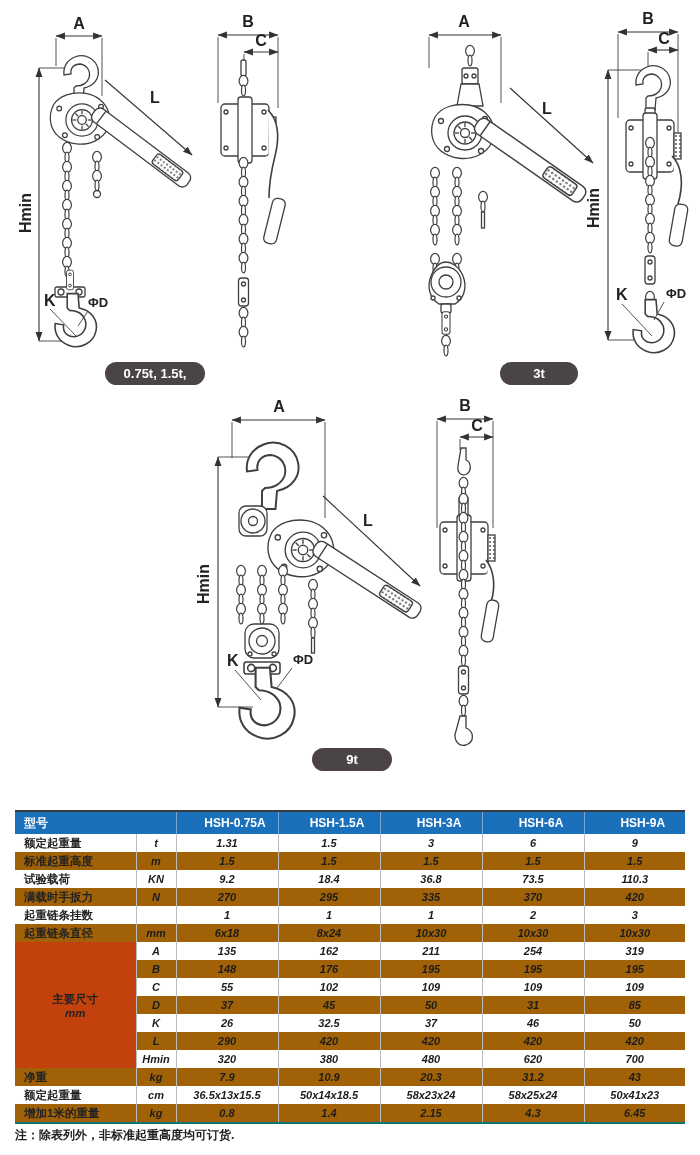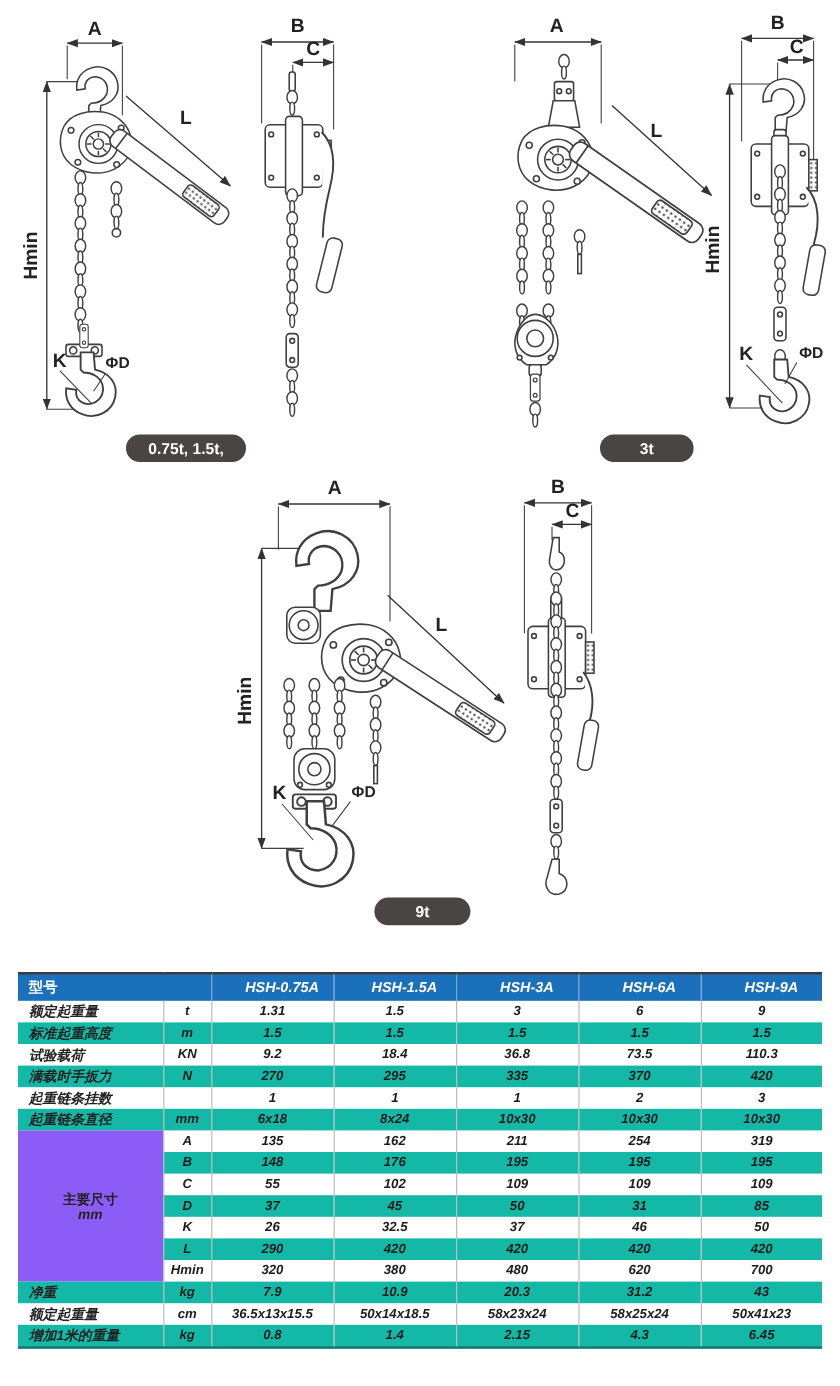--- a/index.html
+++ b/index.html
@@ -13,29 +13,29 @@
   svg text{font-family:"Liberation Sans",sans-serif;font-weight:bold;fill:#222;}
   svg .dimtx{font-size:16px;}
   svg .dimtx-s{font-size:13px;}
   .pill{position:absolute;background:#4a4444;color:#fff;font-weight:bold;font-size:13px;
         height:23px;line-height:23px;border-radius:12px;text-align:center;padding:0 13px;
         box-sizing:border-box;}
   table.spec{position:absolute;left:15px;top:810px;width:670px;border-collapse:collapse;
         table-layout:fixed;}
   table.spec th{background:#1a70ba;color:#fff;font-size:12px;font-weight:bold;height:22px;
         border-top:2px solid #3b3b3b;padding:0;}
-  table.spec th.mdl{font-style:italic;border-left:1px solid #7aa8d2;text-align:center;padding-left:16px;}
+  table.spec th.mdl{border-left:1px solid #7aa8d2;text-align:center;padding-left:16px;}
   table.spec th.lblh{text-align:left;padding-left:9px;}
   table.spec td{height:18px;padding:0;font-size:11px;color:#1c1c1c;vertical-align:middle;}
   table.spec td.lbl{text-align:left;padding-left:9px;font-weight:bold;color:#222;
-        font-size:11.5px;font-style:italic;}
+        font-size:11.5px;}
   table.spec td.unit,table.spec td.val{text-align:center;font-style:italic;font-weight:bold;
         border-left:1px solid #bdbdbd;}
-  table.spec tr.alt td{background:#14b8a6;}
-  table.spec td.merge{background:#8b5cf6;text-align:center;font-weight:bold;font-size:11.5px;
+  table.spec tr.alt td{background:#a16207;}
+  table.spec td.merge{background:#c2410c;text-align:center;font-weight:bold;font-size:11.5px;
         color:#222;}
   table.spec td.merge .mu{font-style:italic;}
   table.spec tr.last td{border-bottom:2px solid #0f766e;}
   .note{position:absolute;left:15px;top:1127px;font-size:12px;font-weight:bold;color:#1e1e1e;}
 </style>
 </head>
 <body>
 
 <div id="page">
 
@@ -470,14 +470,15 @@
         <td class="unit">kg</td>
         <td class="val">0.8</td>
         <td class="val">1.4</td>
         <td class="val">2.15</td>
         <td class="val">4.3</td>
         <td class="val">6.45</td>
       </tr>
     </tbody>
   </table>
 
+  <div class="note">注：除表列外，非标准起重高度均可订货.</div>
 
 </div>
 
 </body></html>

